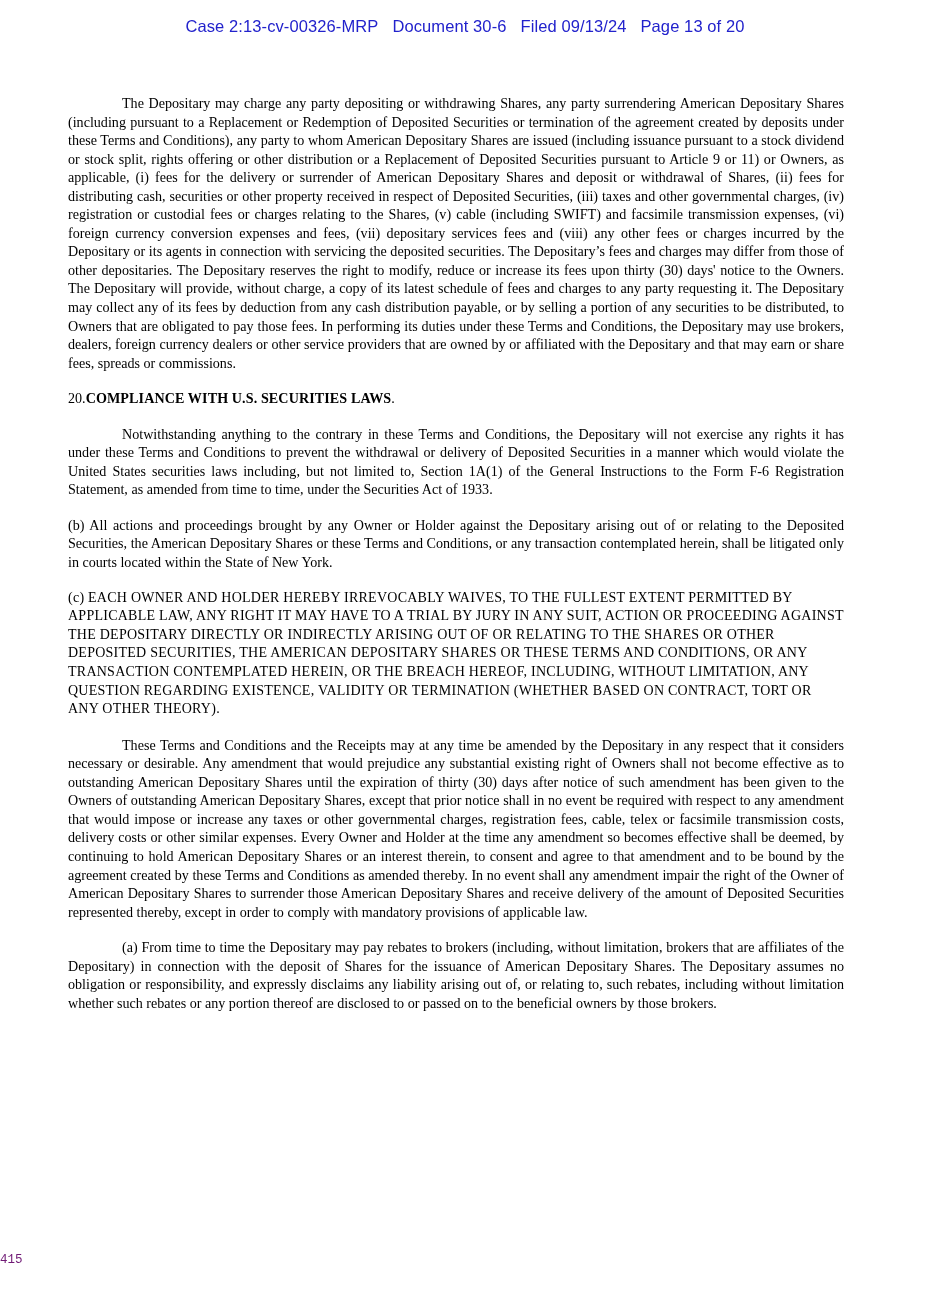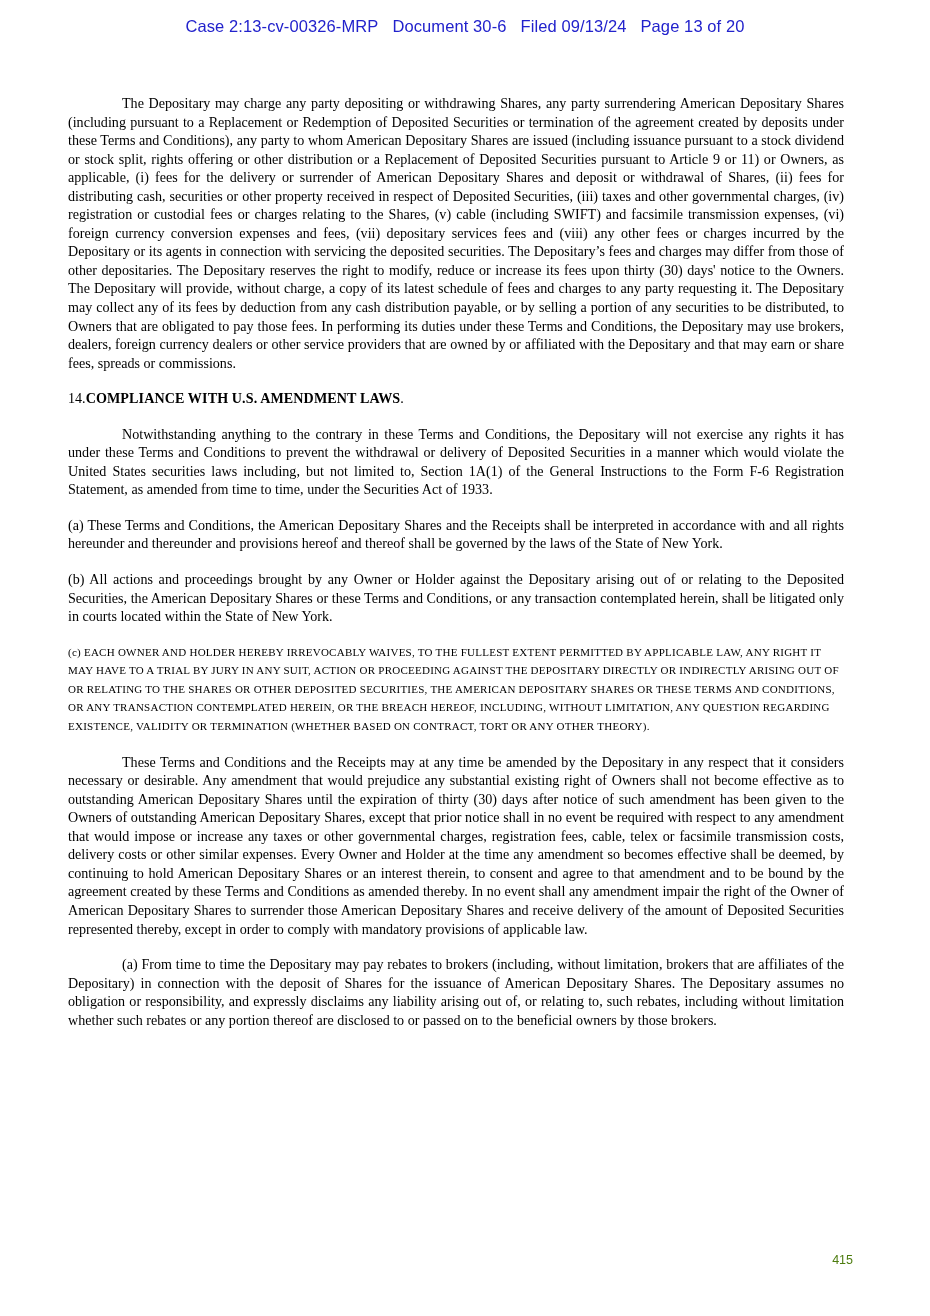--- a/index.html
+++ b/index.html
@@ -71,57 +71,56 @@
   .section-heading .title {
     font-weight: 700;
     letter-spacing: 0.1px;
   }
   .section-heading .title .tail-dot {
     font-weight: 400;
   }
 
   
   p.allcaps {
-    font-size: 11px;
+    font-size: 14px;
     line-height: 18.6px;
     letter-spacing: 0.25px;
     text-align: left;
     text-indent: 0;
     margin: 0;
   }
 
   
   .page-number {
     position: absolute;
     left: 0;
     top: 1253px;
     width: 853px;
-    text-align: right;
-    font-family: Liberation Sans, sans-serif;
+    text-align: left;
+    font-family: Liberation Mono, monospace;
     font-size: 12.5px;
-    color: #4d7c0f;
+    color: #701a75;
   }
 </style>
 </head>
 <body>
 
 <div class="ecf-header">
   <span class="seg">Case 2:13-cv-00326-MRP</span><span class="seg">Document 30-6</span><span class="seg">Filed 09/13/24</span><span class="seg">Page 13 of 20</span>
 </div>
 
 <div class="page-body">
 
   <p class="para indent">The Depositary may charge any party depositing or withdrawing Shares, any party surrendering American Depositary Shares (including pursuant to a Replacement or Redemption of Deposited Securities or termination of the agreement created by deposits under these Terms and Conditions), any party to whom American Depositary Shares are issued (including issuance pursuant to a stock dividend or stock split, rights offering or other distribution or a Replacement of Deposited Securities pursuant to Article 9 or 11) or Owners, as applicable, (i) fees for the delivery or surrender of American Depositary Shares and deposit or withdrawal of Shares, (ii) fees for distributing cash, securities or other property received in respect of Deposited Securities, (iii) taxes and other governmental charges, (iv) registration or custodial fees or charges relating to the Shares, (v) cable (including SWIFT) and facsimile transmission expenses, (vi) foreign currency conversion expenses and fees, (vii) depositary services fees and (viii) any other fees or charges incurred by the Depositary or its agents in connection with servicing the deposited securities. The Depositary’s fees and charges may differ from those of other depositaries. The Depositary reserves the right to modify, reduce or increase its fees upon thirty (30) days' notice to the Owners. The Depositary will provide, without charge, a copy of its latest schedule of fees and charges to any party requesting it. The Depositary may collect any of its fees by deduction from any cash distribution payable, or by selling a portion of any securities to be distributed, to Owners that are obligated to pay those fees. In performing its duties under these Terms and Conditions, the Depositary may use brokers, dealers, foreign currency dealers or other service providers that are owned by or affiliated with the Depositary and that may earn or share fees, spreads or commissions.</p>
 
   <div class="section-heading gap-md">
-    <span class="num">14.</span><span class="title"><span>COMPLIANCE WITH U.S. AMENDMENT LAWS</span><span class="tail-dot">.</span></span>
+    <span class="num">20.</span><span class="title"><span>COMPLIANCE WITH U.S. SECURITIES LAWS</span><span class="tail-dot">.</span></span>
   </div>
   <p class="para indent gap-md">Notwithstanding anything to the contrary in these Terms and Conditions, the Depositary will not exercise any rights it has under these Terms and Conditions to prevent the withdrawal or delivery of Deposited Securities in a manner which would violate the United States securities laws including, but not limited to, Section 1A(1) of the General Instructions to the Form F-6 Registration Statement, as amended from time to time, under the Securities Act of 1933.</p>
 
-  <p class="para flush gap-md">(a) These Terms and Conditions, the American Depositary Shares and the Receipts shall be interpreted in accordance with and all rights hereunder and thereunder and provisions hereof and thereof shall be governed by the laws of the State of New York.</p>
   <p class="para flush gap-md">(b) All actions and proceedings brought by any Owner or Holder against the Depositary arising out of or relating to the Deposited Securities, the American Depositary Shares or these Terms and Conditions, or any transaction contemplated herein, shall be litigated only in courts located within the State of New York.</p>
   <p class="allcaps gap-md">(c) EACH OWNER AND HOLDER HEREBY IRREVOCABLY WAIVES, TO THE FULLEST EXTENT PERMITTED BY APPLICABLE LAW, ANY RIGHT IT MAY HAVE TO A TRIAL BY JURY IN ANY SUIT, ACTION OR PROCEEDING AGAINST THE DEPOSITARY DIRECTLY OR INDIRECTLY ARISING OUT OF OR RELATING TO THE SHARES OR OTHER DEPOSITED SECURITIES, THE AMERICAN DEPOSITARY SHARES OR THESE TERMS AND CONDITIONS, OR ANY TRANSACTION CONTEMPLATED HEREIN, OR THE BREACH HEREOF, INCLUDING, WITHOUT LIMITATION, ANY QUESTION REGARDING EXISTENCE, VALIDITY OR TERMINATION (WHETHER BASED ON CONTRACT, TORT OR ANY OTHER THEORY).</p>
 
   <p class="para indent gap-md">These Terms and Conditions and the Receipts may at any time be amended by the Depositary in any respect that it considers necessary or desirable. Any amendment that would prejudice any substantial existing right of Owners shall not become effective as to outstanding American Depositary Shares until the expiration of thirty (30) days after notice of such amendment has been given to the Owners of outstanding American Depositary Shares, except that prior notice shall in no event be required with respect to any amendment that would impose or increase any taxes or other governmental charges, registration fees, cable, telex or facsimile transmission costs, delivery costs or other similar expenses. Every Owner and Holder at the time any amendment so becomes effective shall be deemed, by continuing to hold American Depositary Shares or an interest therein, to consent and agree to that amendment and to be bound by the agreement created by these Terms and Conditions as amended thereby. In no event shall any amendment impair the right of the Owner of American Depositary Shares to surrender those American Depositary Shares and receive delivery of the amount of Deposited Securities represented thereby, except in order to comply with mandatory provisions of applicable law.</p>
 
   <p class="para indent gap-md">(a) From time to time the Depositary may pay rebates to brokers (including, without limitation, brokers that are affiliates of the Depositary) in connection with the deposit of Shares for the issuance of American Depositary Shares. The Depositary assumes no obligation or responsibility, and expressly disclaims any liability arising out of, or relating to, such rebates, including without limitation whether such rebates or any portion thereof are disclosed to or passed on to the beneficial owners by those brokers.</p>
 
 </div>
 
 <div class="page-number">415</div>

